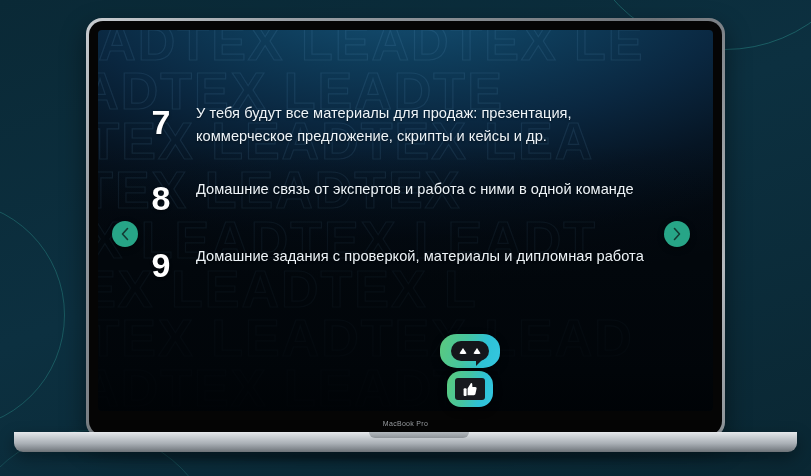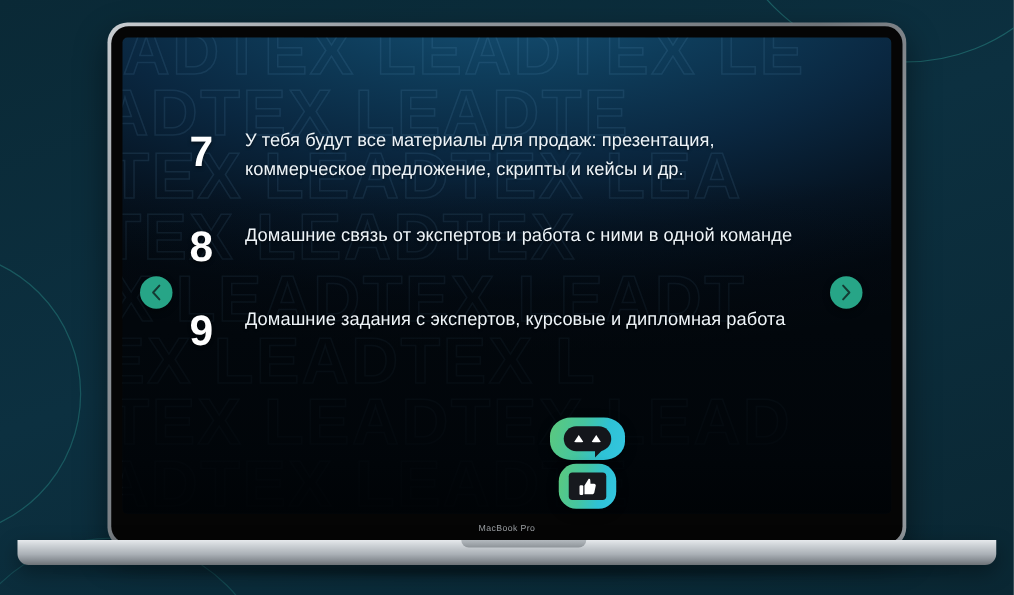--- a/index.html
+++ b/index.html
@@ -299,21 +299,21 @@
               <div class="bullet-text">У тебя будут все материалы для продаж: презентация, коммерческое предложение, скрипты и кейсы и др.</div>
             </div>
 
             <div class="bullet">
               <div class="bullet-num">8</div>
               <div class="bullet-text">Домашние связь от экспертов и работа с ними в одной команде</div>
             </div>
 
             <div class="bullet">
               <div class="bullet-num">9</div>
-              <div class="bullet-text">Домашние задания с экспертов, курсовые и дипломная работа</div>
+              <div class="bullet-text">Домашние задания с проверкой, материалы и дипломная работа</div>
             </div>
 
           </div>
         </div>
 
         <div id="notch-bar">
           <div id="notch-label">MacBook Pro</div>
         </div>
 
       </div>

